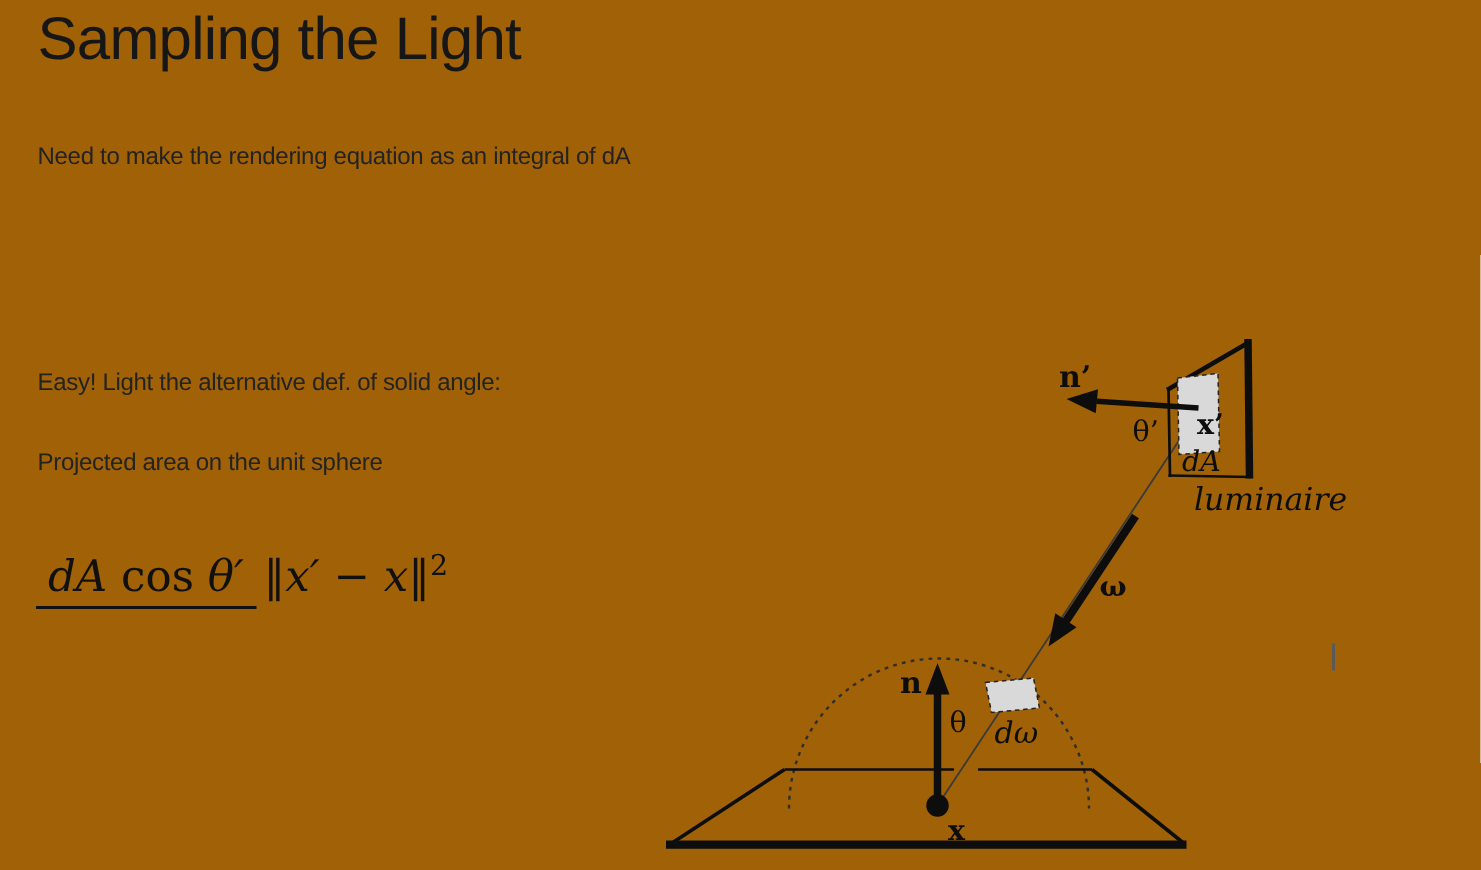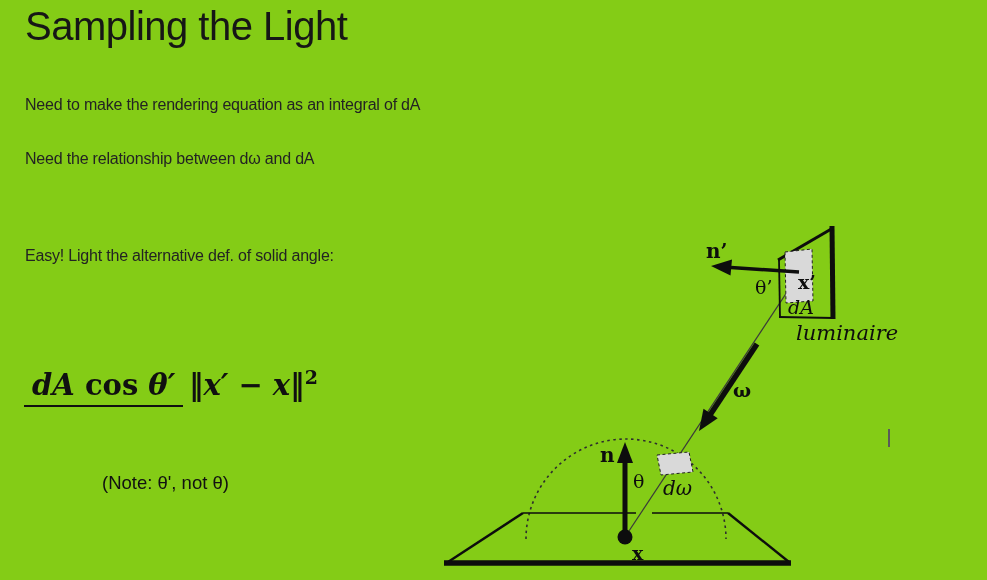--- a/index.html
+++ b/index.html
@@ -1,35 +1,35 @@
 <!DOCTYPE html>
 <html><head>
 <meta charset="utf-8">
 <style>
   html,body{margin:0;padding:0;background:#fff;}
   .slide{
-    position:relative;width:987px;height:580px;background:#84cc16;
+    position:relative;width:987px;height:580px;background:#a16207;
     font-family:"Liberation Sans",sans-serif;color:#1e1e1e;overflow:hidden;
   }
   .title{
     position:absolute;left:25px;top:4px;font-size:40px;font-weight:400;
     letter-spacing:-0.5px;color:#161616;white-space:nowrap;
   }
   .bodyline{
     position:absolute;left:25px;font-size:16px;font-weight:400;color:#232323;
     white-space:nowrap;letter-spacing:-0.2px;
   }
   .l1{top:96px;} .l2{top:150px;} .l3{top:247px;} .l4{top:300px;}
   .formula{
     position:absolute;left:24px;top:366px;display:flex;align-items:center;
     font-family:"DejaVu Serif",serif;color:#101010;
   }
   .formula .lhs{font-size:31px;font-style:italic;margin-right:10px;white-space:nowrap;}
   .formula .lhs .eq{font-style:normal;margin-left:8px;}
-  .frac{display:inline-block;text-align:center;vertical-align:middle;font-weight:bold;}
+  .frac{display:inline-block;text-align:center;vertical-align:middle;}
   .frac .num{
     font-size:29px;padding:0 8px 3px 8px;border-bottom:2px solid #101010;white-space:nowrap;
   }
   .frac .den{font-size:29px;padding-top:2px;white-space:nowrap;}
   .it{font-style:italic;} .up{font-style:normal;}
   .den sup{font-size:19px;font-style:normal;}
   .note{
     position:absolute;left:102px;top:472px;font-size:18.5px;color:#111;
     font-weight:400;white-space:nowrap;
   }
@@ -38,31 +38,30 @@
   .lbl-it{font-style:italic;}
 </style>
 </head>
 <body>
 
 <div class="slide">
 
   <div class="title">Sampling the Light</div>
 
   <div class="bodyline l1">Need to make the rendering equation as an integral of dA</div>
-  <div class="bodyline l2">Need the relationship between dω and dA</div>
   <div class="bodyline l3">Easy! Light the alternative def. of solid angle:</div>
+  <div class="bodyline l4">Projected area on the unit sphere</div>
 
   <div class="formula">
     <span class="frac">
       <span class="num"><span class="it">dA</span>&nbsp;<span class="up">cos</span>&nbsp;<span class="it">θ′</span></span>
       <span class="den"><span class="it">‖x′ − x‖</span><sup>2</sup></span>
     </span>
   </div>
 
-  <div class="note">(Note: θ', not θ)</div>
 
   <svg width="987" height="580" viewBox="0 0 987 580" style="position:absolute;left:0;top:0;">
 
     <line x1="799" y1="274" x2="625" y2="537" stroke="#3a3a3a" stroke-width="1.2"></line>
 
     <g>
       <line x1="832" y1="226" x2="833" y2="319" stroke="#0d0d0d" stroke-width="5"></line>
       <line x1="833" y1="228" x2="778" y2="260" stroke="#0d0d0d" stroke-width="3"></line>
       <line x1="779" y1="259" x2="780" y2="318" stroke="#0d0d0d" stroke-width="1.8"></line>
       <line x1="779" y1="317" x2="834" y2="318" stroke="#0d0d0d" stroke-width="1.8"></line>

